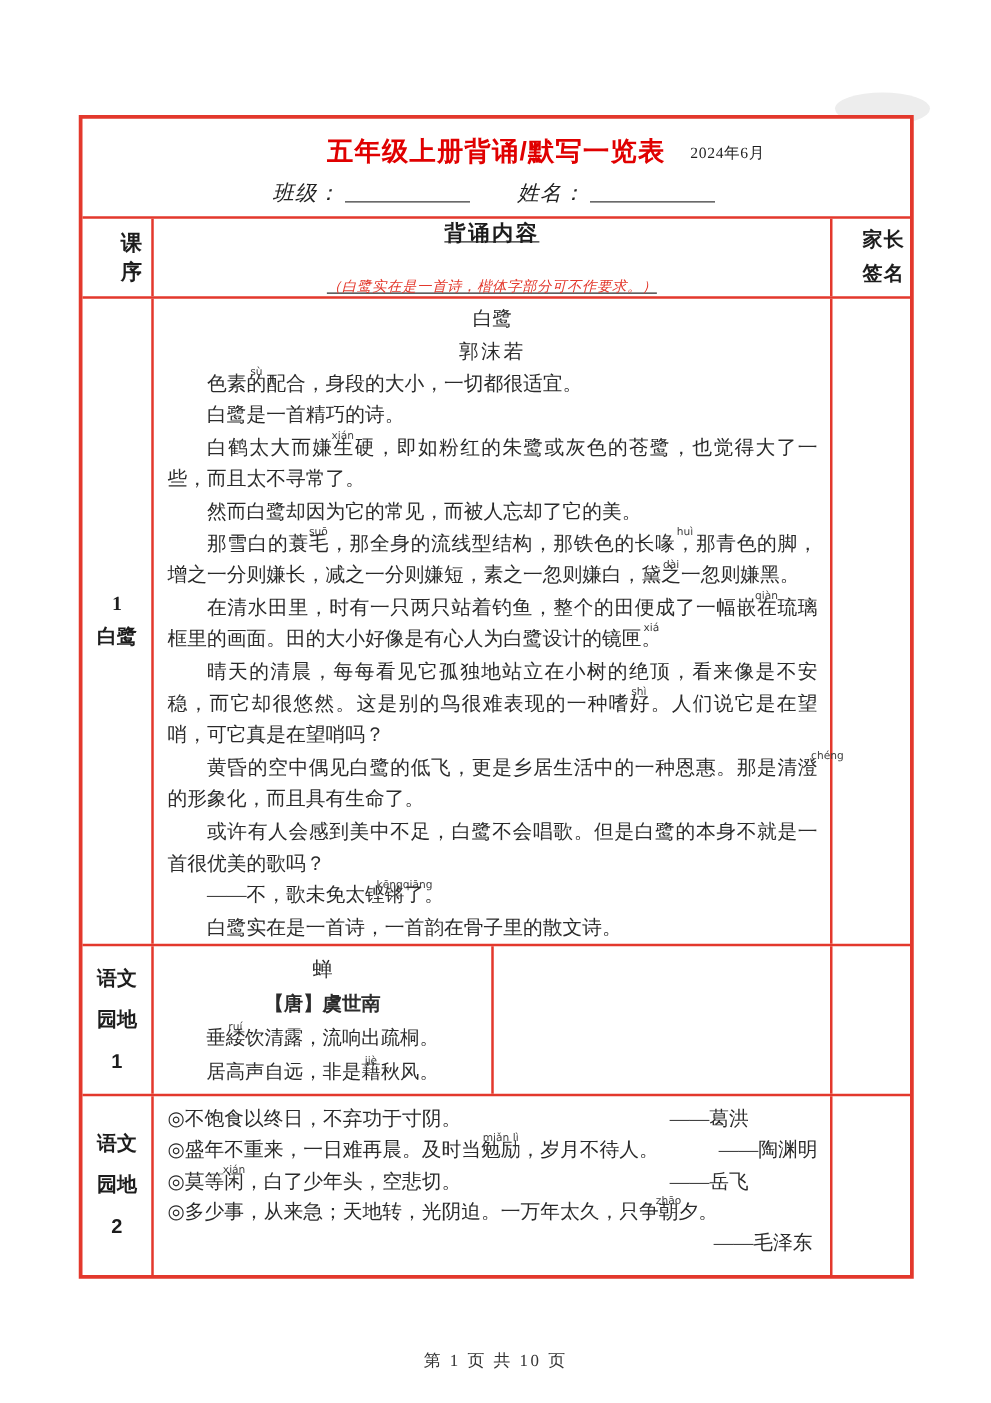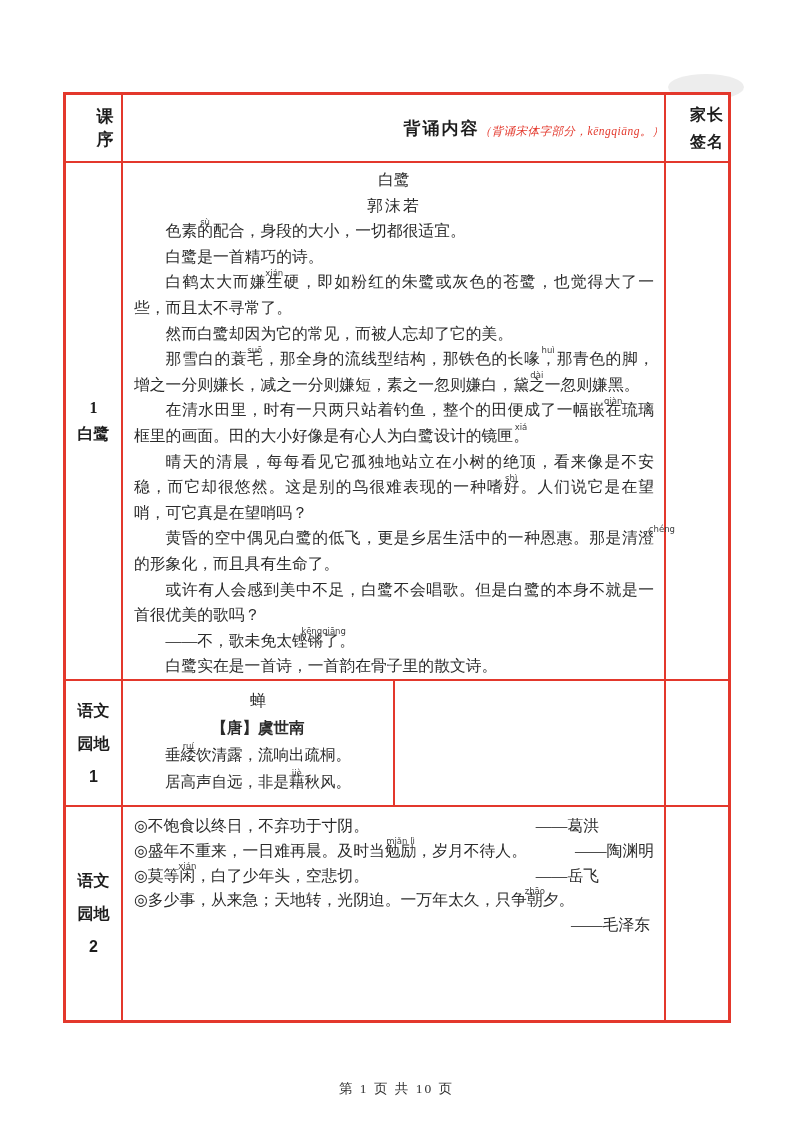--- a/index.html
+++ b/index.html
@@ -53,21 +53,21 @@
   .grid-row { display:flex; }
   .col-course { width:57px; border-right:2px solid var(--border-red,#e3382c);
     display:flex; flex-direction:column; align-items:center; justify-content:center; text-align:center; }
   .col-content { flex:1; min-width:0; }
   .col-parent { width:64px; border-left:2px solid var(--border-red,#e3382c); }
 
   
   .col-header { height:68px; }
   .hdr-sans { font-family:"Liberation Sans","DejaVu Sans",sans-serif; font-weight:bold; color:#1d1d1d; }
   .course-hdr { font-size:17px; letter-spacing:1px;padding-left:24px; }
-  .content-hdr { display:flex; flex-direction:row; align-items:center; justify-content:flex-end; }
+  .content-hdr { display:flex; flex-direction:column; align-items:center; justify-content:space-between;text-decoration:underline; }
   .content-hdr-title { font-size:17px; letter-spacing:2px; }
   .content-hdr-note {
     margin-top:7px; font-size:11.5px; font-style:italic; letter-spacing:0.5px;
     color: var(--note-red,#e3382c);
     font-family:"Liberation Serif","DejaVu Serif",serif; font-weight:normal;
   }
   .parent-hdr { display:flex; flex-direction:column; align-items:center; justify-content:center;
     font-size:16px; line-height:27px; letter-spacing:1px;padding-left:20px; }
 
   
@@ -119,26 +119,35 @@
 </style>
 </head>
 <body>
 
 <div class="sheet">
 
   <div class="smudge"></div>
 
   <div class="table-frame">
 
+    <div class="head-band hline">
+      <div class="title-line">
+        <span class="doc-title">五年级上册背诵/默写一览表</span>
+        <span class="doc-date">2024年6月</span>
+      </div>
+      <div class="blank-line">
+        <span>班级：</span><span class="blank"></span><span class="pair-gap">姓名：</span><span class="blank"></span>
+      </div>
+    </div>
 
     <div class="grid-row col-header hline">
       <div class="col-course hdr-sans course-hdr">课序</div>
       <div class="col-content content-hdr">
         <div class="hdr-sans content-hdr-title">背诵内容</div>
-        <div class="content-hdr-note">（背诵宋体字部分，kēngqiāng。）</div>
+        <div class="content-hdr-note">（白鹭实在是一首诗，楷体字部分可不作要求。）</div>
       </div>
       <div class="col-parent parent-hdr hdr-sans">
         <span>家长</span>
         <span>签名</span>
       </div>
     </div>
 
     <div class="grid-row row-1 hline">
       <div class="col-course">
         <span class="course-serif">1</span>

